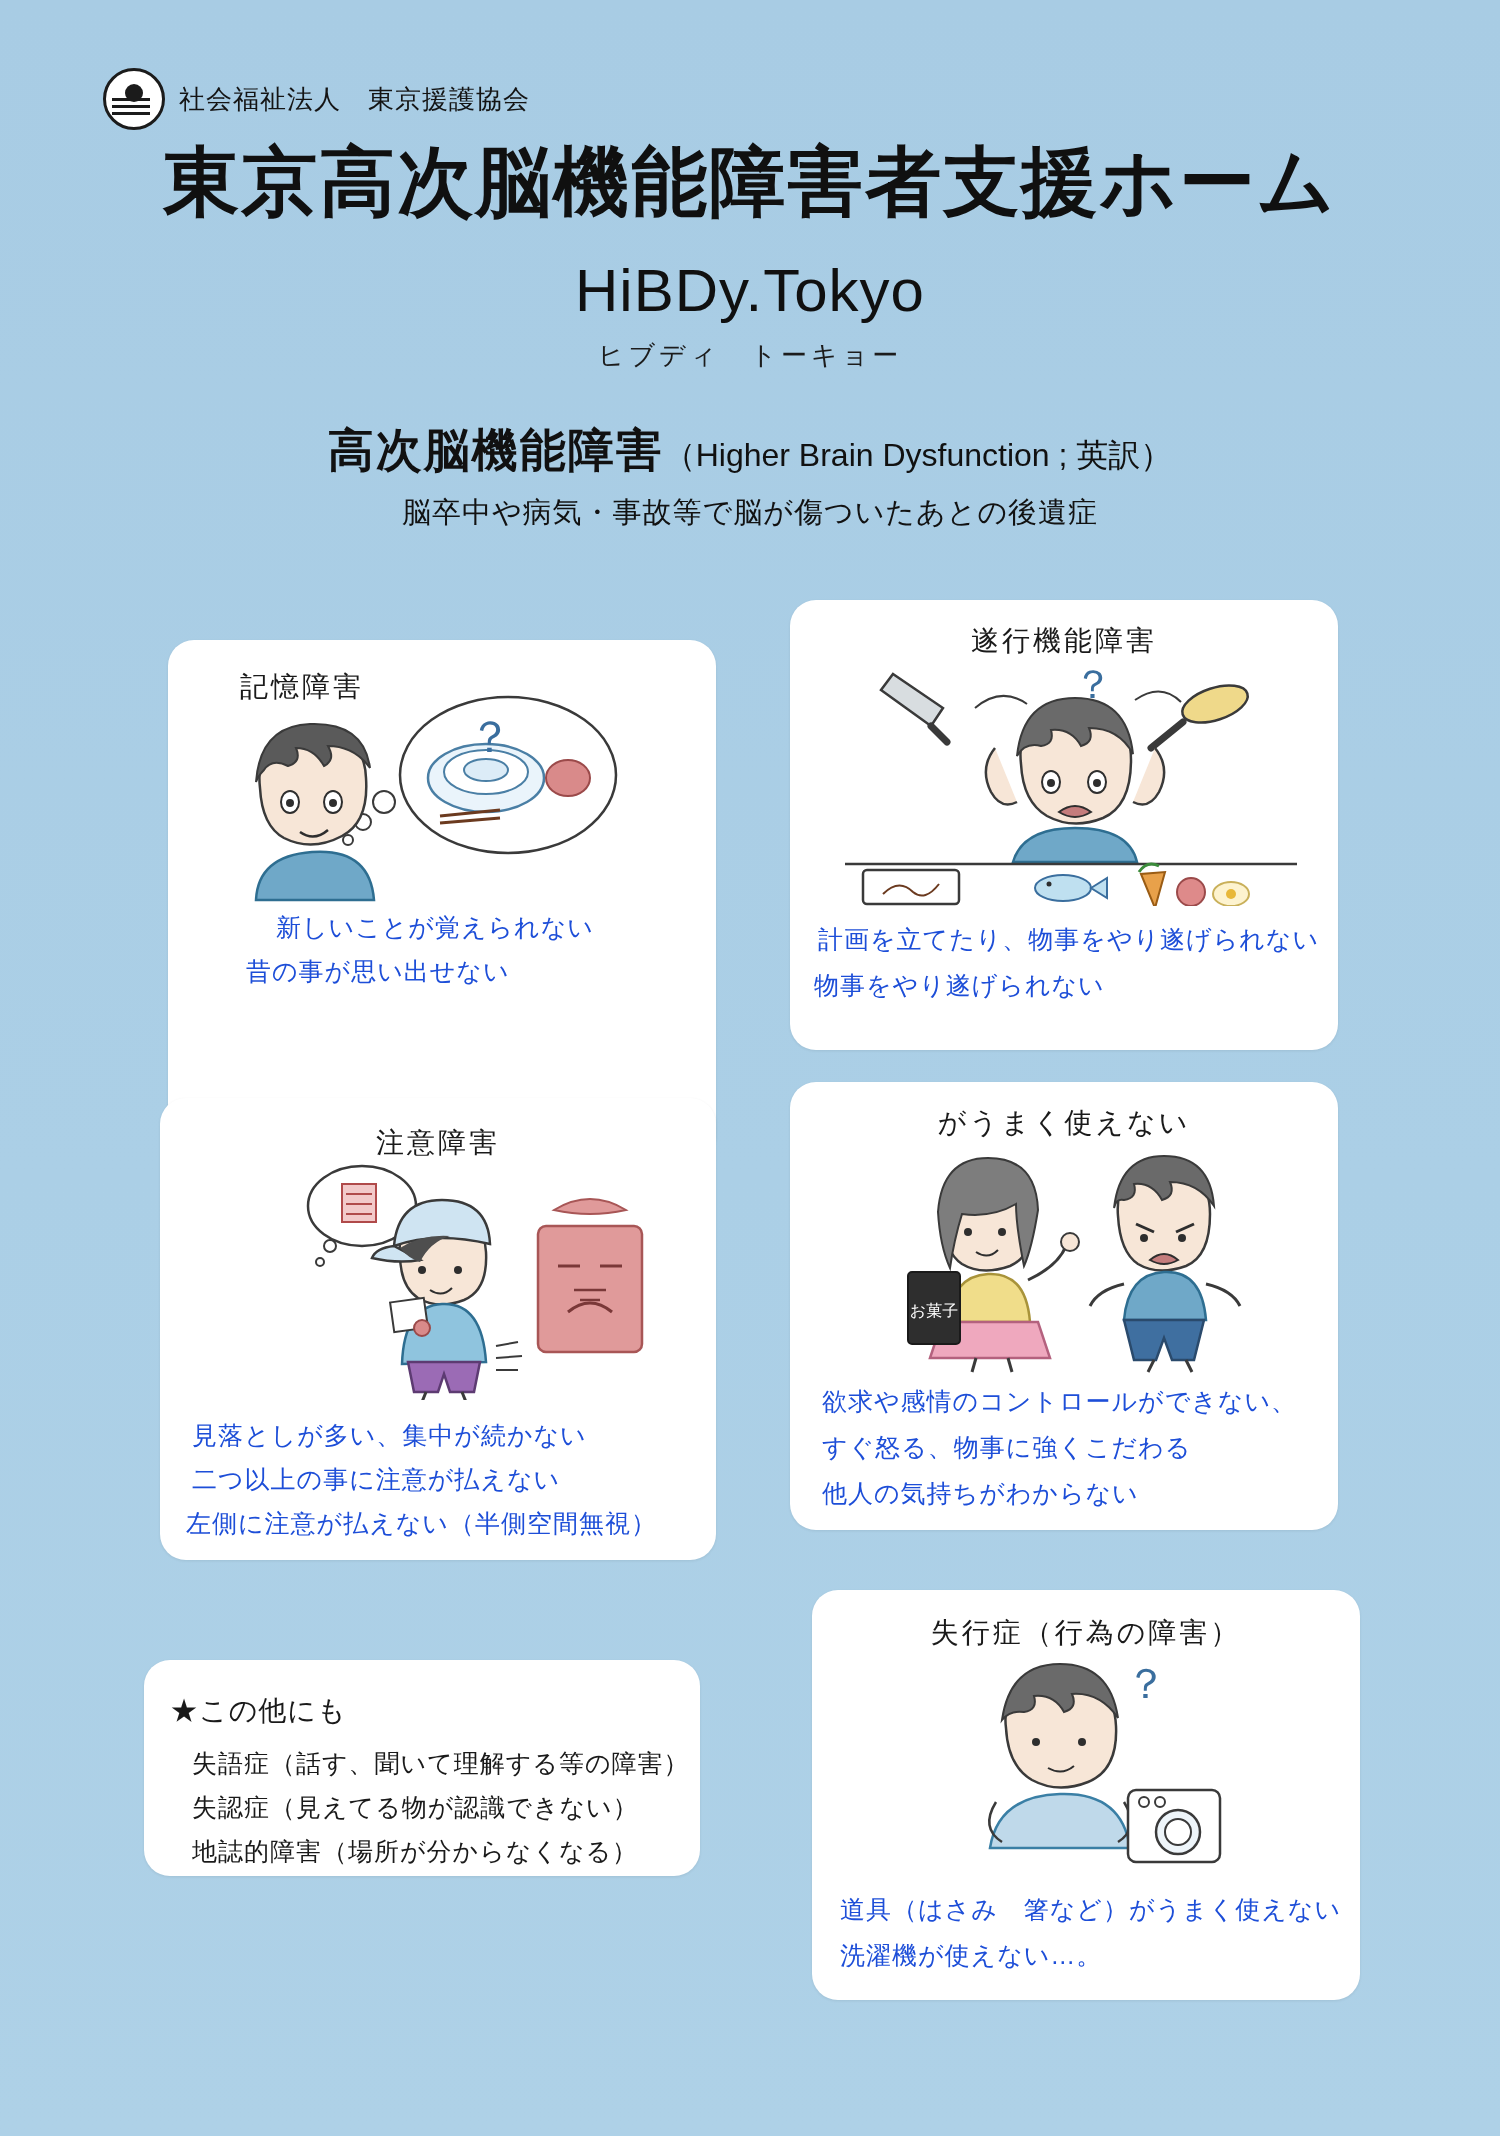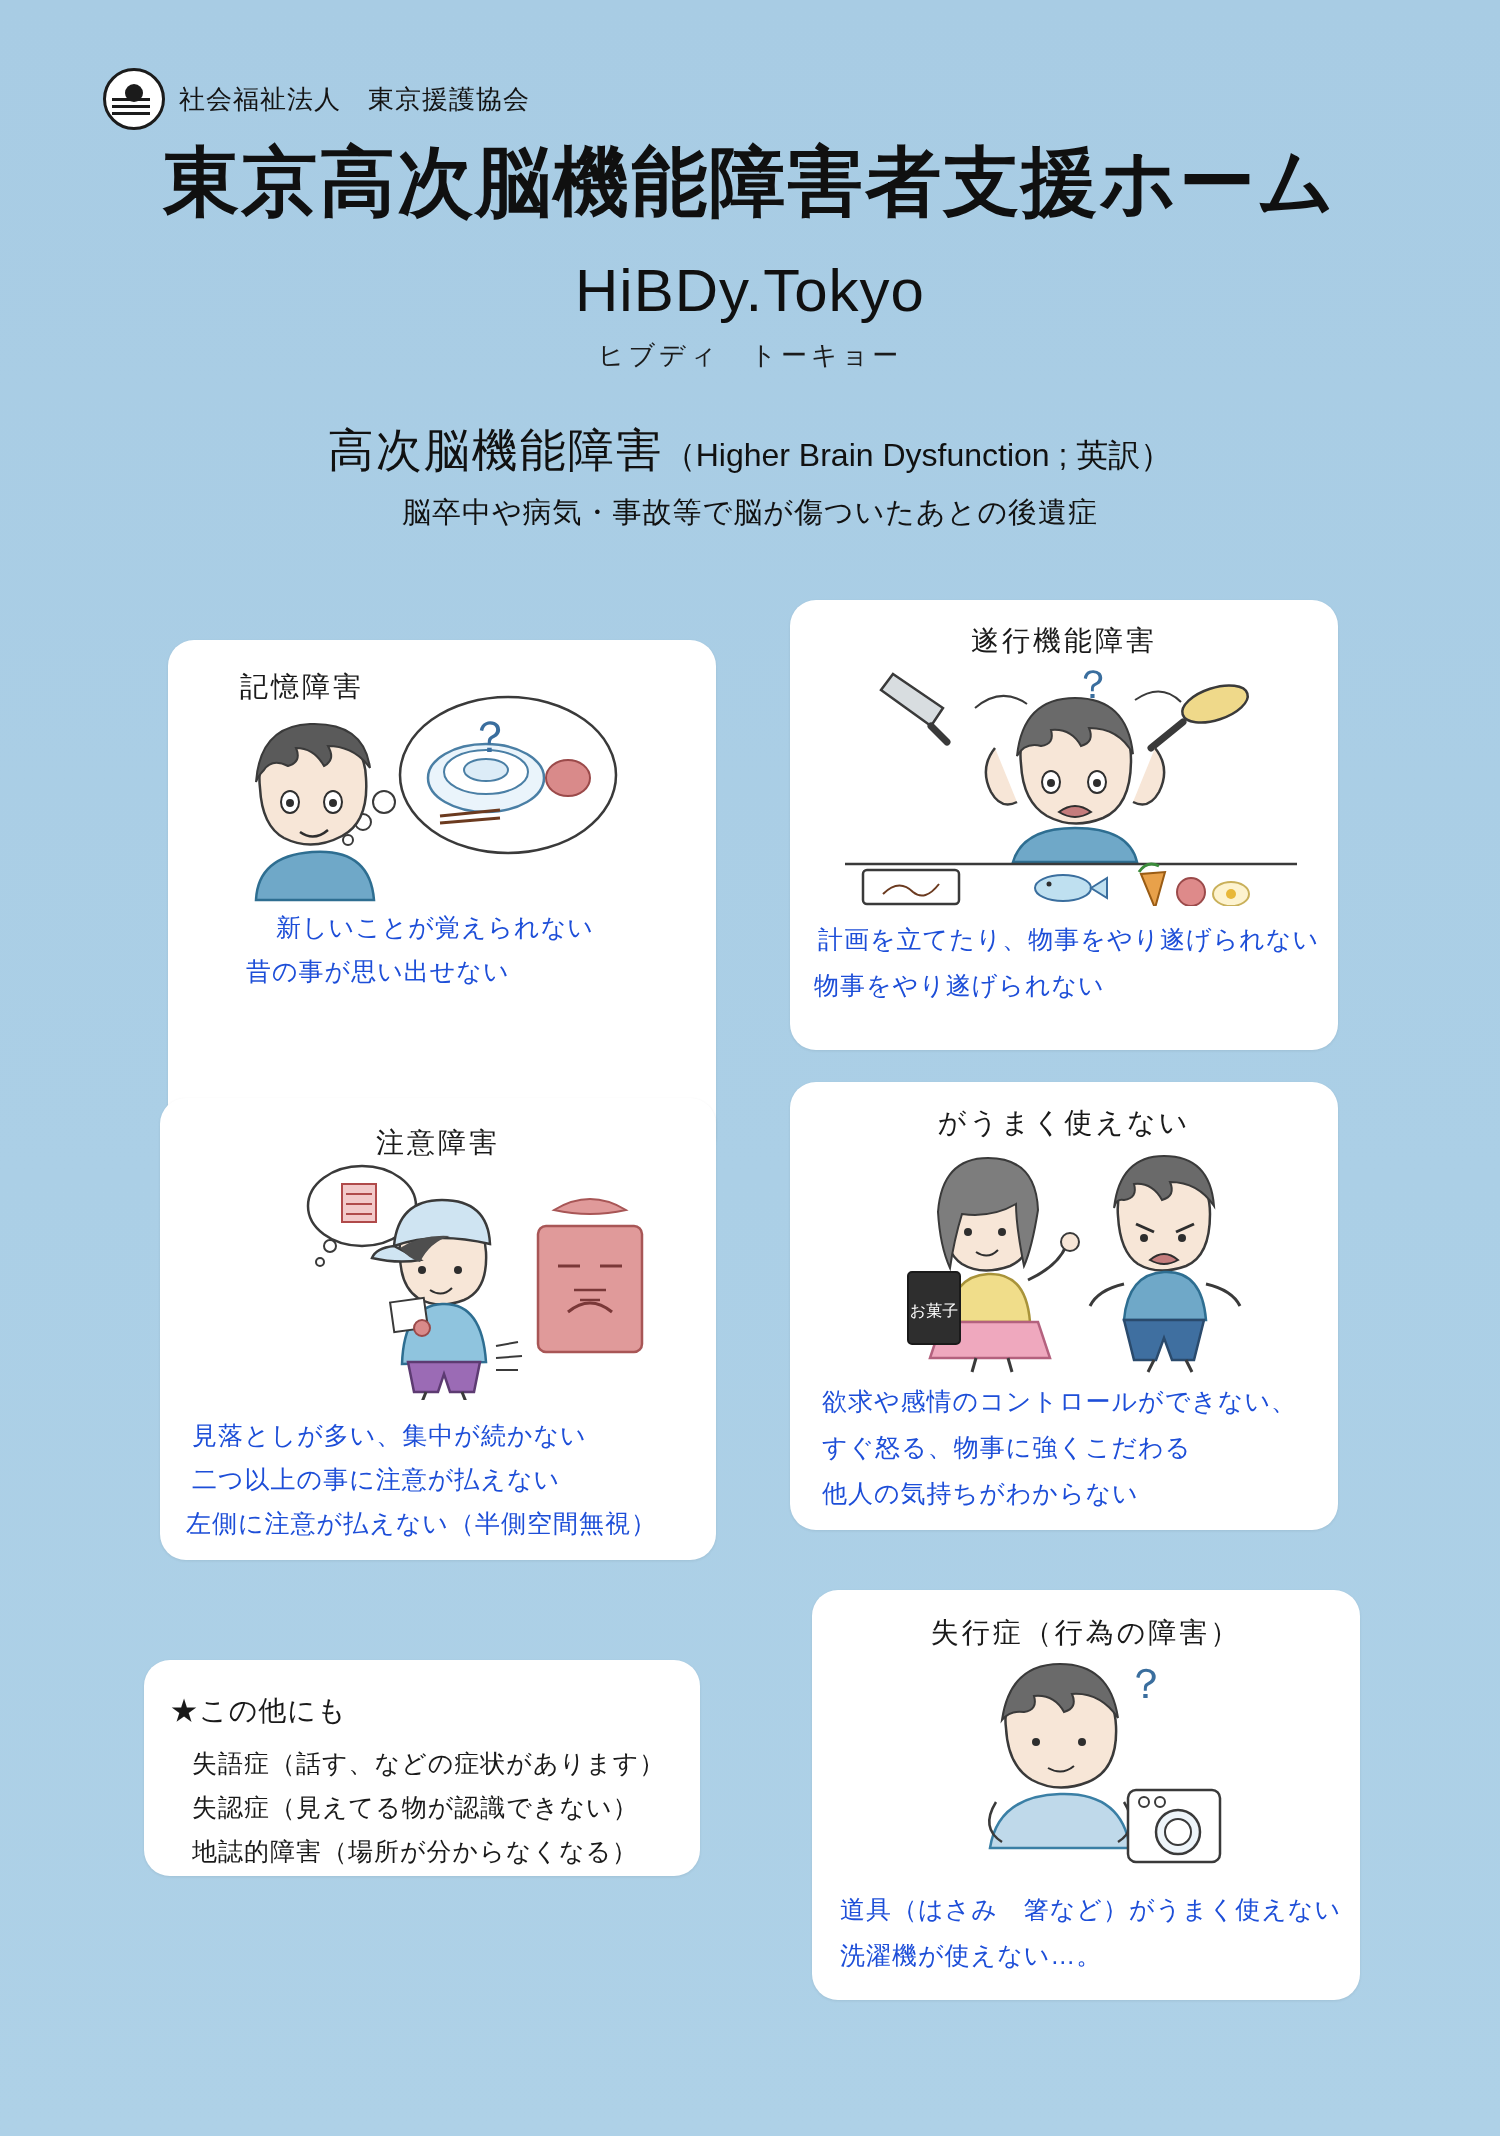--- a/index.html
+++ b/index.html
@@ -104,21 +104,21 @@
   .subject-line {
     position: absolute;
     left: 0;
     top: 420px;
     width: 1500px;
     text-align: center;
     color: #111;
   }
   .subject-jp {
     font-size: 46px;
-    font-weight: normal;
+    font-weight: bold;
     letter-spacing: 2px;
   }
   .subject-en {
     font-size: 32px;
     letter-spacing: 0px;
   }
   .subject-desc {
     position: absolute;
     left: 0;
     top: 493px;
@@ -399,21 +399,21 @@
     </div>
 
     <div class="card-caption" style="left:32px; top:300px;">欲求や感情のコントロールができない、</div>
     <div class="card-caption" style="left:32px; top:346px;">すぐ怒る、物事に強くこだわる</div>
     <div class="card-caption" style="left:32px; top:392px;">他人の気持ちがわからない</div>
   </div>
 
   <div class="card" id="card-other">
     <div class="other-head">★この他にも</div>
     <div class="other-list">
-      <div>失語症（話す、などの症状があります）</div>
+      <div>失語症（話す、聞いて理解する等の障害）</div>
       <div>失認症（見えてる物が認識できない）</div>
       <div>地誌的障害（場所が分からなくなる）</div>
       <div>などの症状があります。</div>
     </div>
   </div>
 
   <div class="card" id="card-apraxia">
     <div class="card-title" style="left:0; top:24px;">失行症（行為の障害）</div>
 
     <div class="ill" style="left:120px; top:62px;">

